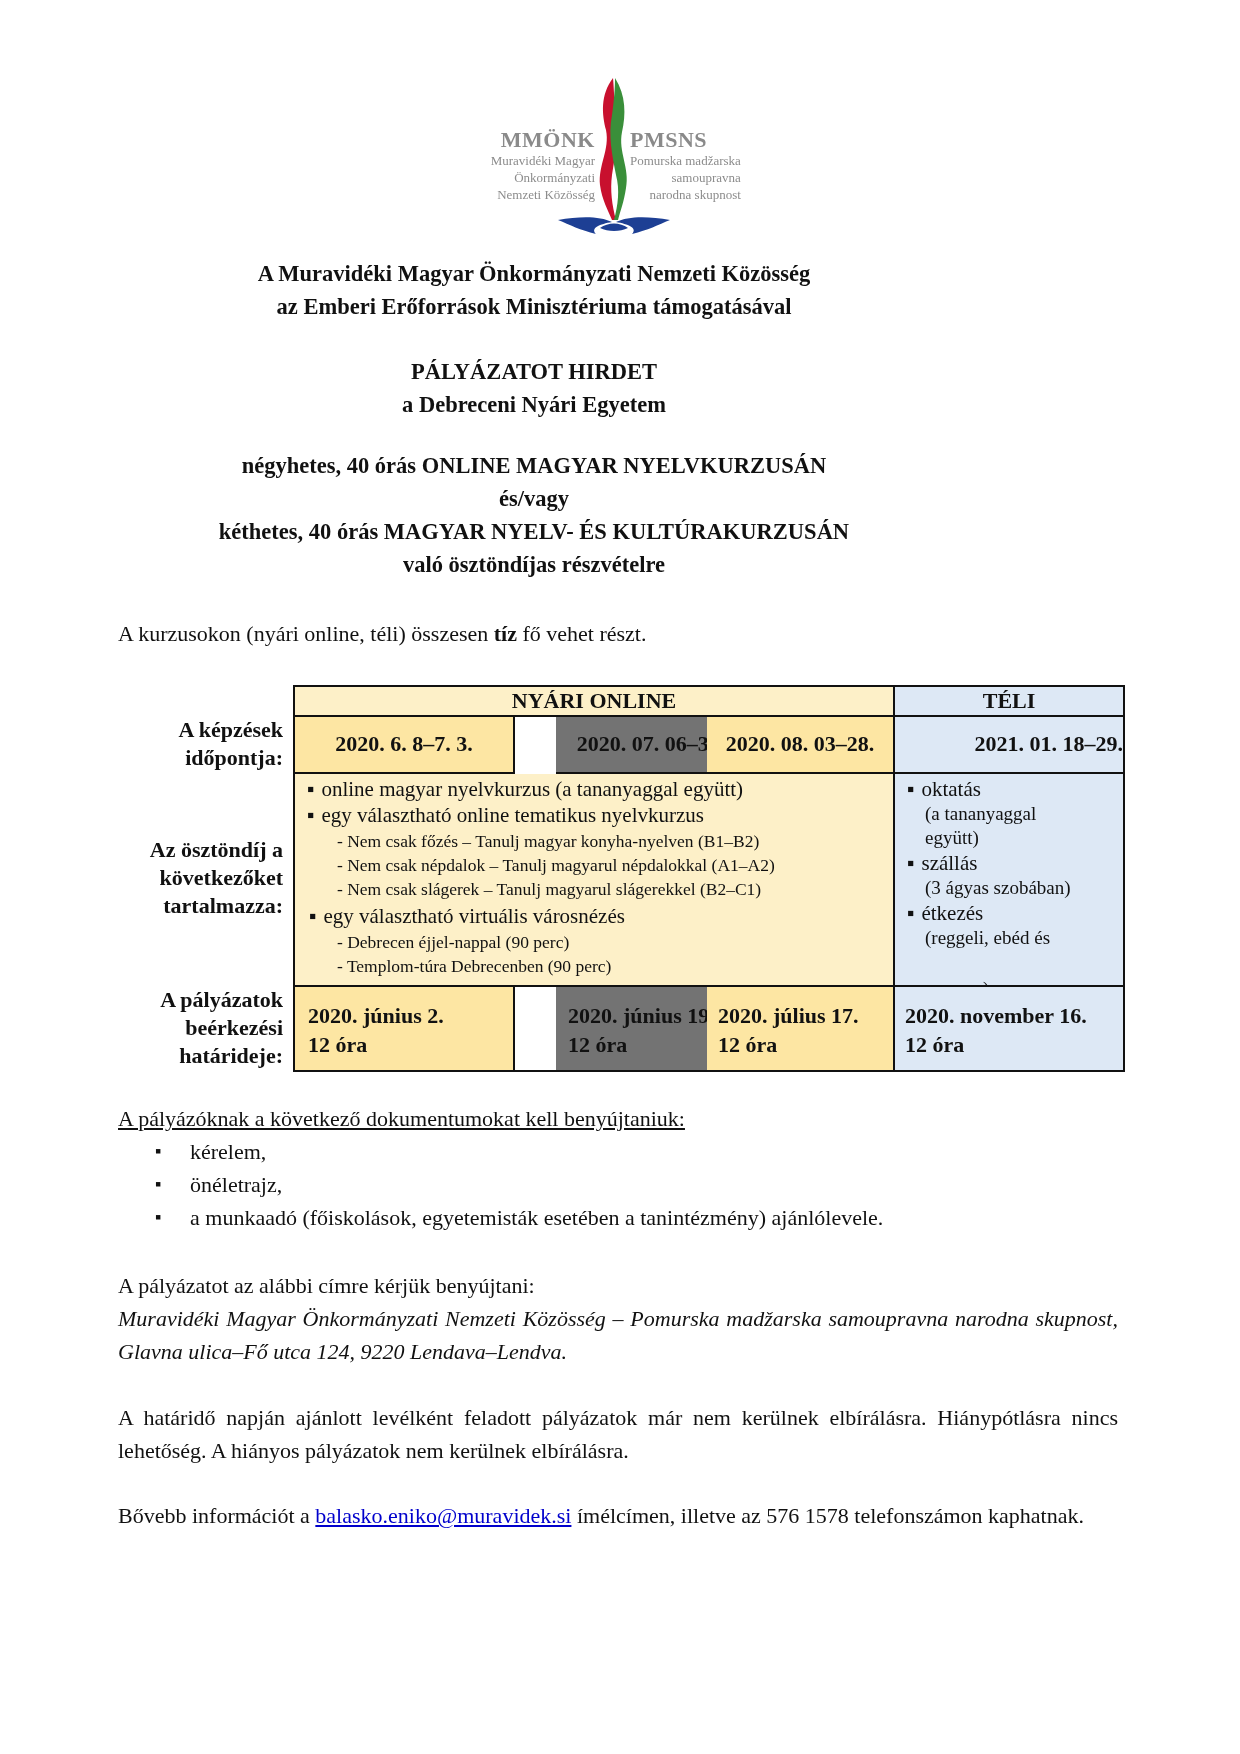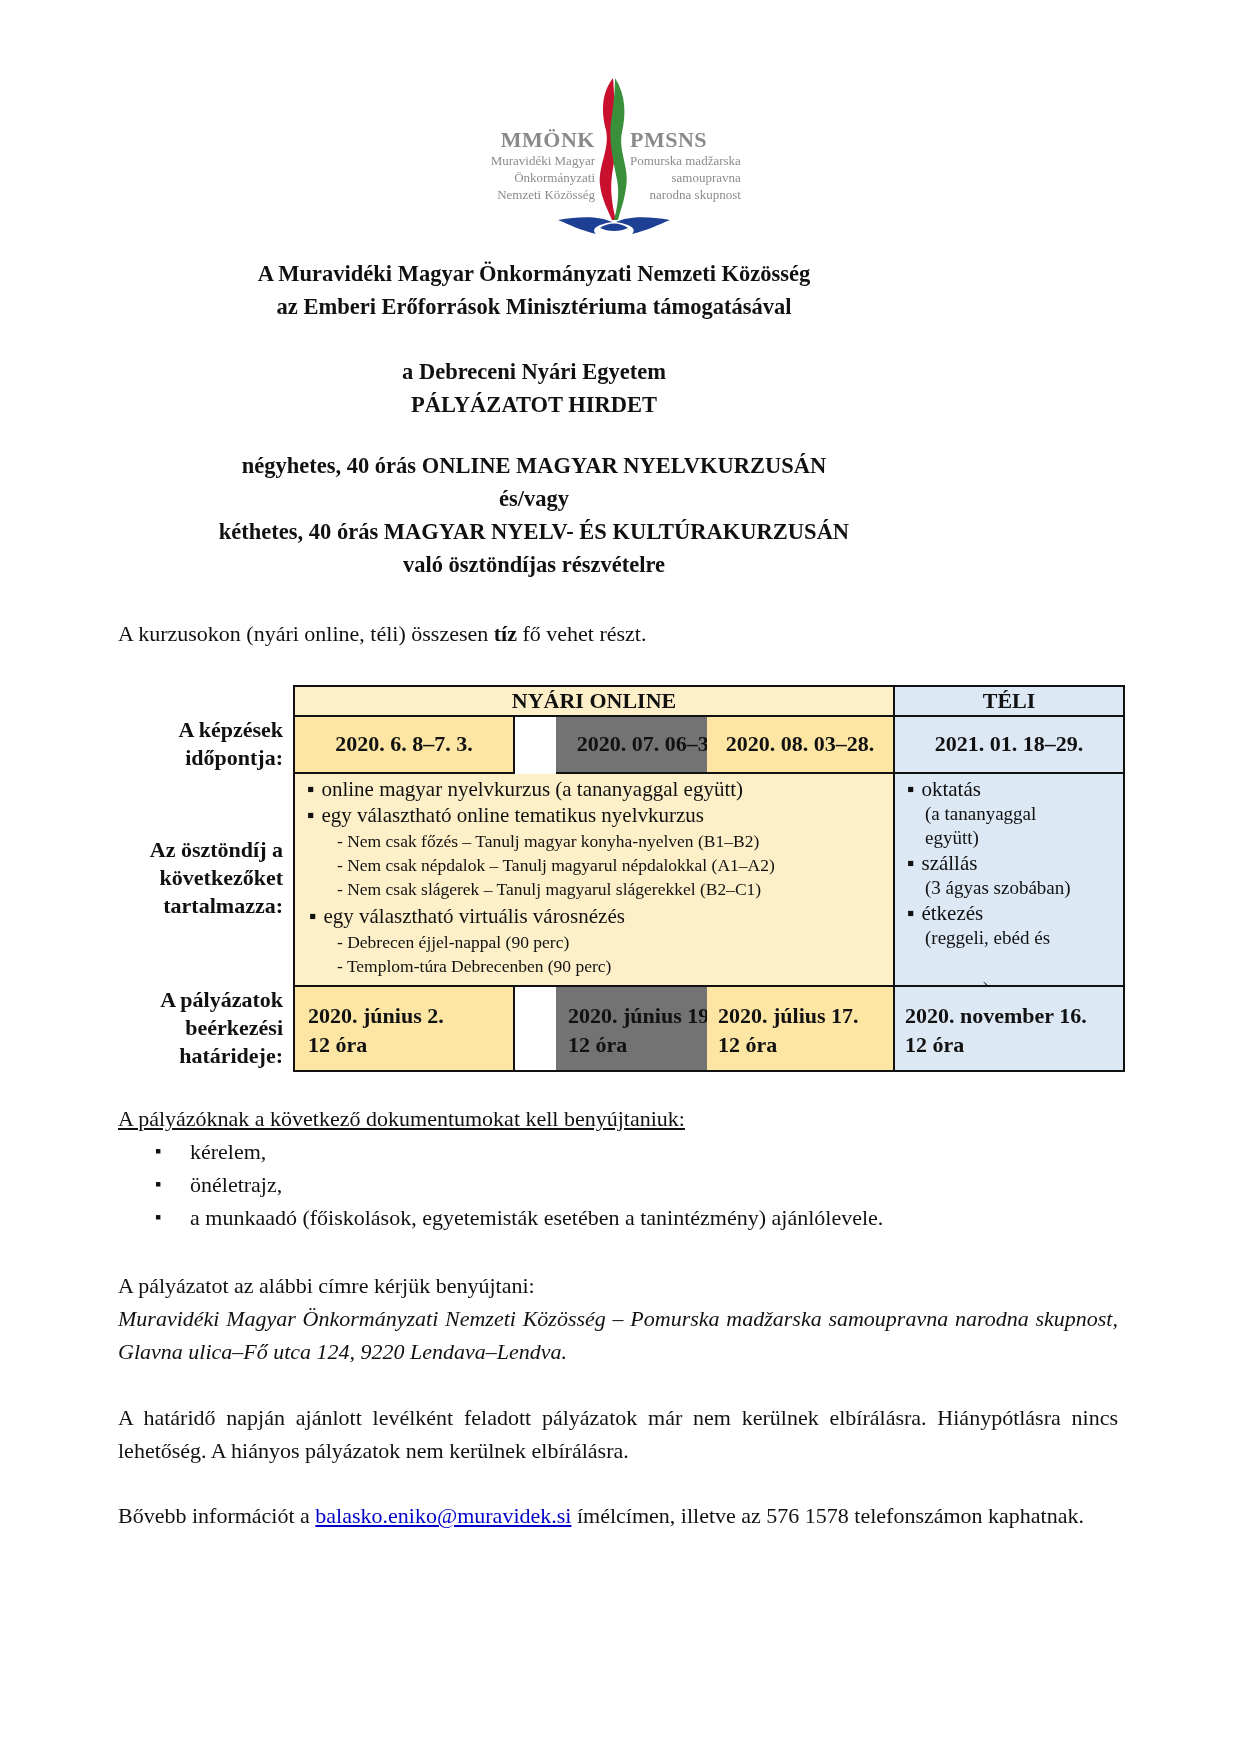--- a/index.html
+++ b/index.html
@@ -59,22 +59,22 @@
     <div class="logo-line">samoupravna</div>
     <div class="logo-line">narodna skupnost</div>
   </div>
 </div>
 
 <div class="abs center-block" style="top:257px;">
   <div>A Muravidéki Magyar Önkormányzati Nemzeti Közösség</div>
   <div>az Emberi Erőforrások Minisztériuma támogatásával</div>
 </div>
 <div class="abs center-block" style="top:355px;">
+  <div>PÁLYÁZATOT HIRDET</div>
   <div>a Debreceni Nyári Egyetem</div>
-  <div>PÁLYÁZATOT HIRDET</div>
 </div>
 <div class="abs center-block" style="top:449px;">
   <div>négyhetes, 40 órás ONLINE MAGYAR NYELVKURZUSÁN</div>
   <div>és/vagy</div>
   <div>kéthetes, 40 órás MAGYAR NYELV- ÉS KULTÚRAKURZUSÁN</div>
   <div>való ösztöndíjas részvételre</div>
 </div>
 
 <div class="abs para" style="top:617px;">
   <span>A kurzusokon (nyári online, téli) összesen </span><b>tíz</b><span> fő vehet részt.</span>
@@ -106,21 +106,21 @@
 
   <div class="cell c-mid date" style="left:0;top:30px;width:220px;height:57px;">
     <span>2020. 6. 8–7. 3.</span>
   </div>
   <div class="cell c-dark date" style="left:220px;top:30px;width:192px;height:57px;">
     <span>2020. 07. 06–31.</span>
   </div>
   <div class="cell c-mid date" style="left:412px;top:30px;width:188px;height:57px;">
     <span>2020. 08. 03–28.</span>
   </div>
-  <div class="cell c-blue date" style="left:600px;top:30px;width:228px;height:57px;border-right:none;">
+  <div class="cell c-blue date" style="left:600px;top:30px;width:228px;height:57px;border-right:none;text-align:right;">
     <span>2021. 01. 18–29.</span>
   </div>
 
   <div class="cell c-light content" style="left:0;top:87px;width:600px;height:213px;padding:2px 0 0 12px;">
     <div class="bullet">online magyar nyelvkurzus (a tananyaggal együtt)</div>
     <div class="bullet">egy választható online tematikus nyelvkurzus</div>
     <div class="sub" style="padding-left:30px;">- Nem csak főzés – Tanulj magyar konyha-nyelven (B1–B2)</div>
     <div class="sub" style="padding-left:30px;margin-top:-3px;">- Nem csak népdalok – Tanulj magyarul népdalokkal (A1–A2)</div>
     <div class="sub" style="padding-left:30px;margin-top:-3px;">- Nem csak slágerek – Tanulj magyarul slágerekkel (B2–C1)</div>
     <div class="bullet" style="padding-left:2px;">egy választható virtuális városnézés</div>

